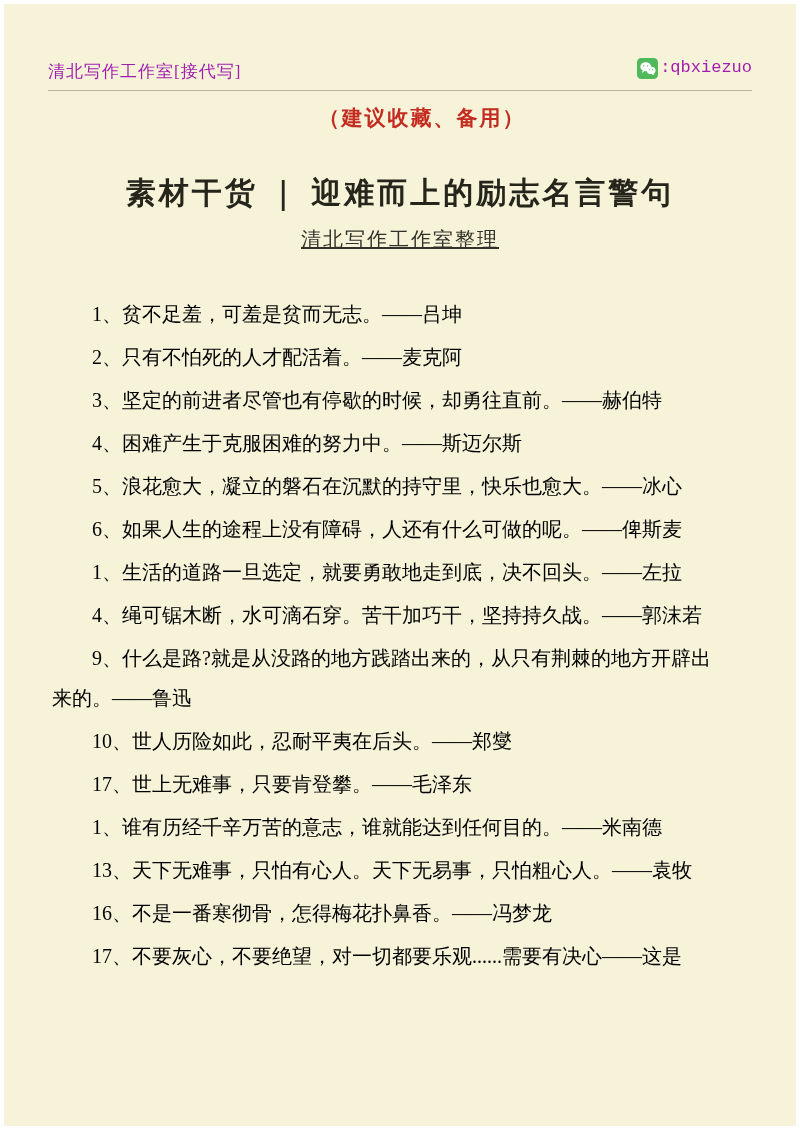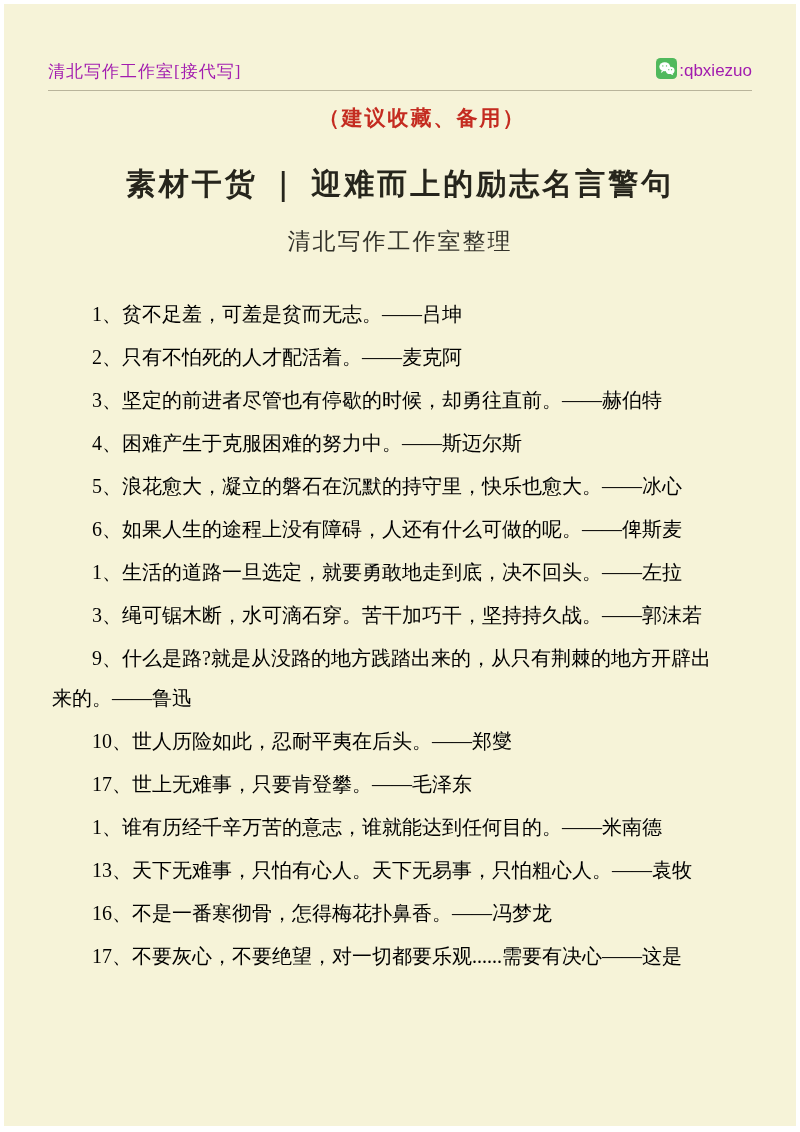--- a/index.html
+++ b/index.html
@@ -20,23 +20,23 @@
     top: 54px; left: 44px; right: 44px;
     display: flex;
     justify-content: space-between;
     align-items: center;
     font-size: 17px;
     color: #a21caf;
     letter-spacing: 1px;
   }
   .wechat-wrap {
     display: flex;
-    align-items: center;
+    align-items: flex-start;
     gap: 2px;
-    font-family: Liberation Sans, sans-serif;
+    font-family: Liberation Mono, monospace;
     font-size: 17px;
     letter-spacing: 0;
   }
   .header-rule {
     position: absolute;
     top: 86px; left: 44px; right: 44px;
     height: 0;
     border: none;
     border-top: 1.5px solid #b9b49b;
     margin: 0;
@@ -45,34 +45,35 @@
     position: absolute;
     top: 100px; left: 0; right: 0;
     text-align: center;
     font-size: 21px;
     font-weight: bold;
     letter-spacing: 2px;
   }
   .title {
     position: absolute;
     top: 156px; left: 0; right: 0;
-    margin: 4px;
+    margin: 13px;
     text-align: center;
     font-size: 30px;
     font-weight: bold;
     color: #26251c;
     letter-spacing: 3px;
   }
   .subtitle {
     position: absolute;
     top: 222px; left: 0; right: 0;
     text-align: center;
-    font-size: 23px;
+    font-size: 20px;
     color: #33322a;
     letter-spacing: 2px;
+    text-decoration: underline;
   }
   .quotes {
     position: absolute;
     top: 290px; left: 48px;
     width: 676px;
     font-size: 20px;
     line-height: 40px;
     color: #000000;
     word-break: break-all;
   }
@@ -131,21 +132,21 @@
   <div class="subtitle">清北写作工作室整理</div>
 
   <div class="quotes">
       <p>1、贫不足羞，可羞是贫而无志。——吕坤</p>
       <p>2、只有不怕死的人才配活着。——麦克阿</p>
       <p>3、坚定的前进者尽管也有停歇的时候，却勇往直前。——赫伯特</p>
       <p>4、困难产生于克服困难的努力中。——斯迈尔斯</p>
       <p>5、浪花愈大，凝立的磐石在沉默的持守里，快乐也愈大。——冰心</p>
       <p>6、如果人生的途程上没有障碍，人还有什么可做的呢。——俾斯麦</p>
       <p>1、生活的道路一旦选定，就要勇敢地走到底，决不回头。——左拉</p>
-      <p>3、绳可锯木断，水可滴石穿。苦干加巧干，坚持持久战。——郭沫若</p>
+      <p>4、绳可锯木断，水可滴石穿。苦干加巧干，坚持持久战。——郭沫若</p>
       <p>9、什么是路?就是从没路的地方践踏出来的，从只有荆棘的地方开辟出来的。——鲁迅</p>
       <p>10、世人历险如此，忍耐平夷在后头。——郑燮</p>
       <p>17、世上无难事，只要肯登攀。——毛泽东</p>
       <p>1、谁有历经千辛万苦的意志，谁就能达到任何目的。——米南德</p>
       <p>13、天下无难事，只怕有心人。天下无易事，只怕粗心人。——袁牧</p>
       <p>16、不是一番寒彻骨，怎得梅花扑鼻香。——冯梦龙</p>
       <p>17、不要灰心，不要绝望，对一切都要乐观......需要有决心——这是</p>
     </div>
 
   <div class="watermark">

